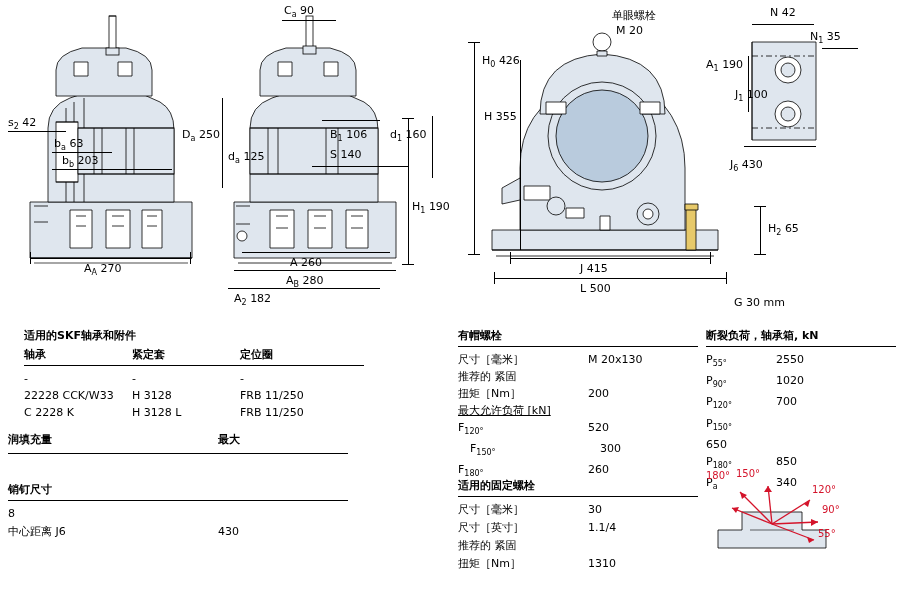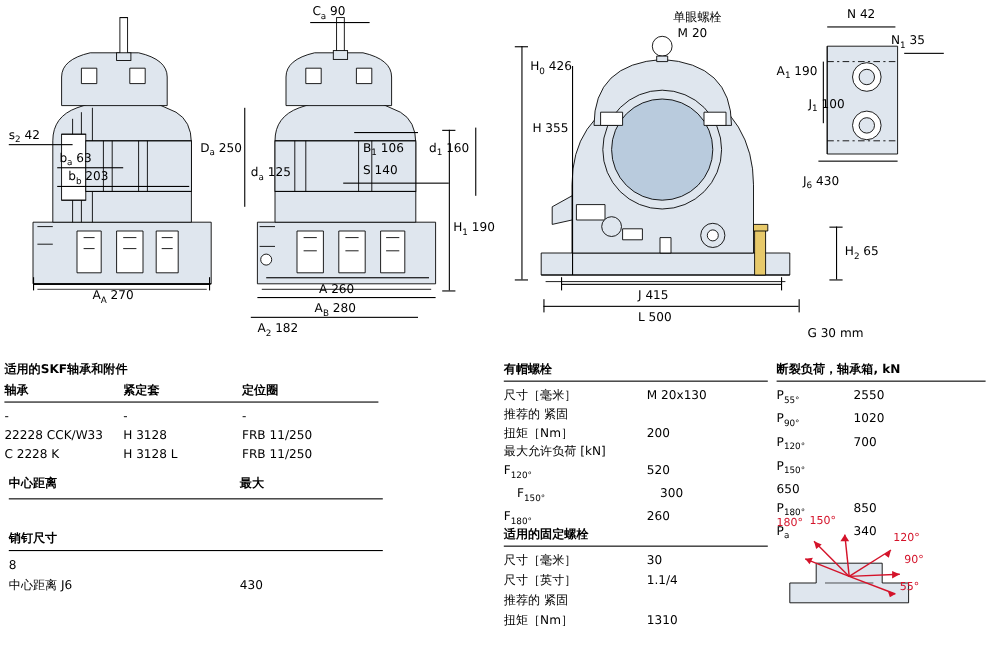--- a/index.html
+++ b/index.html
@@ -316,21 +316,21 @@
   <span>100</span>
 </div>
 <div class="dimline vline" style="left:748px;top:56px;height:56px;"></div>
 
 <div class="lbl" style="left:730px;top:158px;">
   <span>J</span><span class="sub">6</span>
   <span>430</span>
 </div>
 <div class="dimline hline" style="left:744px;top:146px;width:72px;"></div>
 
-<div class="tbl" style="left:4px;top:328px;width:340px;">
+<div class="tbl" style="left:24px;top:328px;width:340px;">
   <div class="t-title">适用的SKF轴承和附件</div>
   <div class="row hd" style="margin-top:4px;">
     <div class="cellA">轴承</div>
     <div class="cellB">紧定套</div>
     <div class="cellC">定位圈</div>
   </div>
   <div style="height:1px;background:#000;margin:3px 0 4px 0;"></div>
   <div class="row" style="line-height:17px;">
     <div class="cellA">-</div>
     <div class="cellB">-</div>
@@ -343,21 +343,21 @@
   </div>
   <div class="row" style="line-height:17px;">
     <div class="cellA">C 2228 K</div>
     <div class="cellB">H 3128 L</div>
     <div class="cellC">FRB 11/250</div>
   </div>
 </div>
 
 <div class="tbl" style="left:8px;top:432px;width:340px;">
   <div class="row">
-    <div class="t-title" style="width:210px;">中心距离</div>
+    <div class="t-title" style="width:210px;">润填充量</div>
     <div class="t-title">最大</div>
   </div>
   <div style="height:1px;background:#000;margin:3px 0 4px 0;"></div>
 </div>
 
 <div class="tbl" style="left:8px;top:482px;width:340px;">
   <div class="t-title">销钉尺寸</div>
   <div style="height:1px;background:#000;margin:3px 0 4px 0;"></div>
   <div class="row" style="line-height:18px;">
     <div>8</div>
@@ -376,21 +376,21 @@
     <div>M 20x130</div>
   </div>
   <div class="row" style="line-height:17px;">
     <div style="width:130px;">推荐的 紧固</div>
     <div></div>
   </div>
   <div class="row" style="line-height:17px;">
     <div style="width:130px;">扭矩［Nm］</div>
     <div>200</div>
   </div>
-  <div class="row" style="line-height:17px;">
+  <div class="row" style="line-height:17px;text-decoration:underline;">
     <div style="width:130px;">最大允许负荷 [kN]</div>
     <div></div>
   </div>
   <div class="row" style="line-height:17px;">
     <div style="width:130px;">
       <span>F</span><span class="sub">120°</span>
     </div>
     <div>520</div>
   </div>
   <div class="row" style="line-height:17px;margin-left:12px;">

